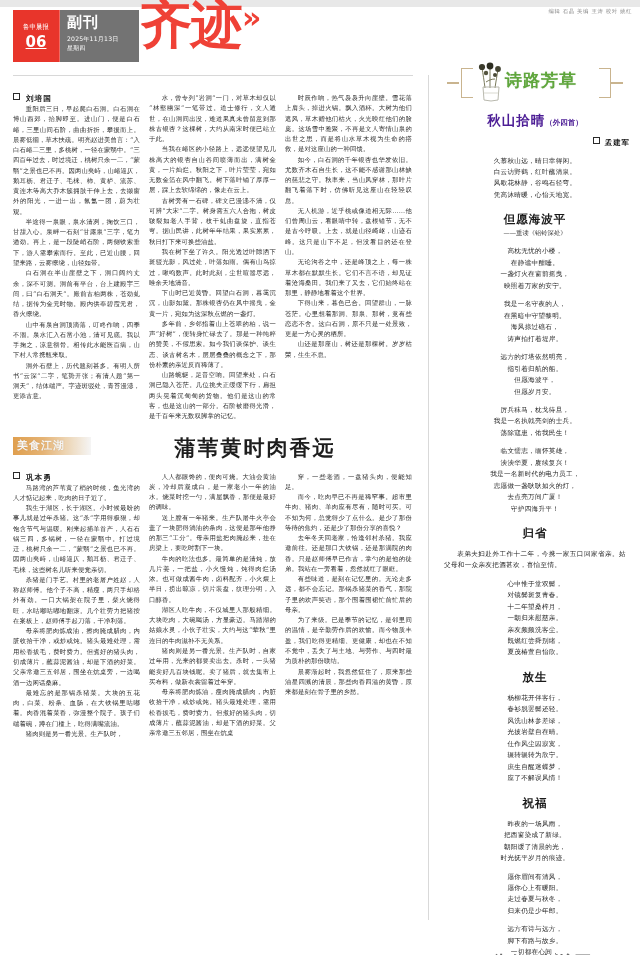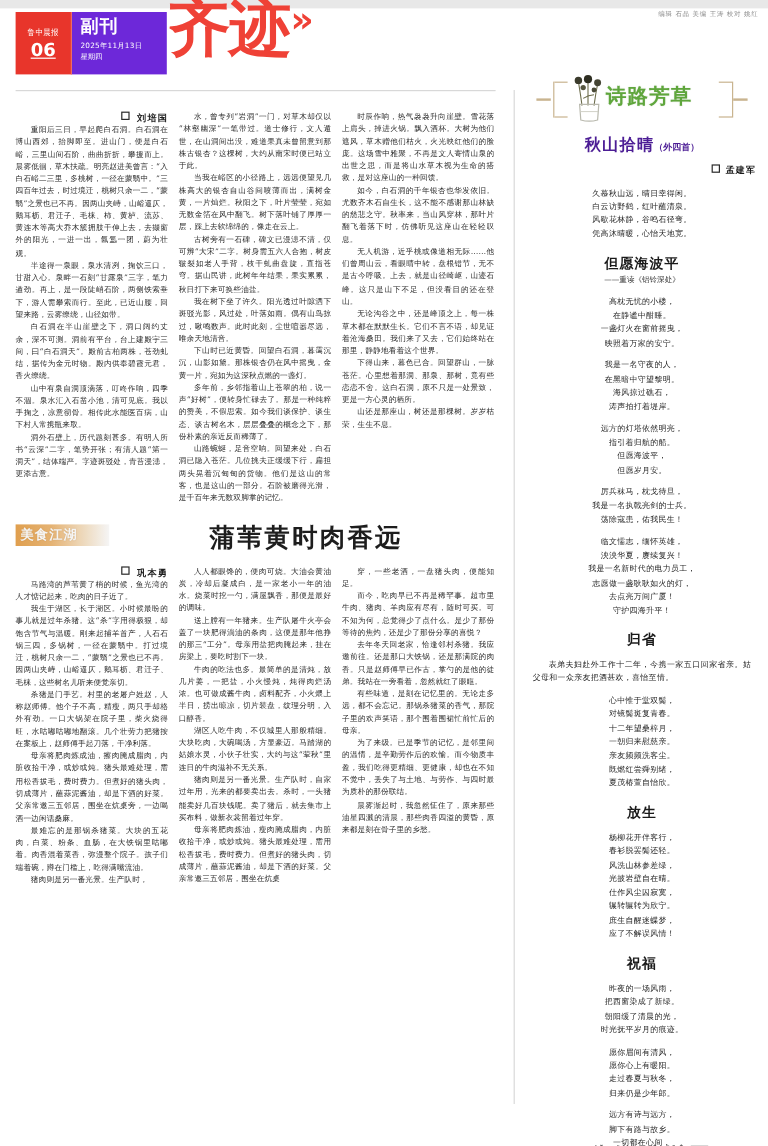--- a/index.html
+++ b/index.html
@@ -25,21 +25,21 @@
   .mh-left{
     width:46px;background:#e8352b;color:#fff;
     display:flex;flex-direction:column;align-items:center;justify-content:center;
     border-right:1px solid #f06a62;
   }
   .mh-paper{font-size:6.2px;letter-spacing:.3px;font-family:"DejaVu Serif",serif;
     transform:scaleY(1.1);margin-bottom:3px;white-space:nowrap;}
   .mh-pageno{font-family:"DejaVu Sans","Liberation Sans",sans-serif;
     font-size:15px;font-weight:bold;line-height:1;text-decoration:underline;}
   .mh-right{
-    width:79px;background:#6d28d9;color:#fff;padding:5px 0 0 7px;box-sizing:border-box;
+    width:79px;background:#737373;color:#fff;padding:5px 0 0 7px;box-sizing:border-box;
   }
   .mh-kind{font-family:"DejaVu Sans","Liberation Sans",sans-serif;
     font-size:15px;font-weight:bold;line-height:1.05;letter-spacing:1px;}
   .mh-date{font-size:6.1px;margin-top:4px;line-height:1.45;letter-spacing:.2px;
     font-family:"DejaVu Sans","Liberation Sans",sans-serif;}
   .mh-week{font-size:6.1px;line-height:1.4;font-family:"DejaVu Sans","Liberation Sans",sans-serif;}
 
   .mh-title{
     position:absolute;left:140px;top:-2px;
     font-family:"DejaVu Sans","Liberation Sans",sans-serif;
@@ -66,21 +66,21 @@
   
   .headline{
     font-family:"DejaVu Sans","Liberation Sans",sans-serif;
     font-weight:bold;color:#1d1d1d;text-align:center;letter-spacing:2px;
   }
   .headline.h1{font-size:21px;}
   .headline.h2{font-size:21px;}
 
   .byline{
     font-family:Liberation Serif, serif;
-    font-size:7.6px;font-weight:bold;color:#1d1d1d;letter-spacing:1px;text-align:right;
+    font-size:7.6px;font-weight:bold;color:#1d1d1d;letter-spacing:1px;
   }
   .byline .box{display:inline-block;width:5px;height:5px;border:1px solid #2a2a2a;
     margin-right:6px;vertical-align:1px;}
 
   
   .cols3{display:flex;gap:9px;}
   .col{width:127px;}
   .bodytext{
     font-size:6.35px;line-height:1.62;color:#2b2b2b;text-align:justify;
     font-family:"DejaVu Serif","Liberation Serif",serif;

